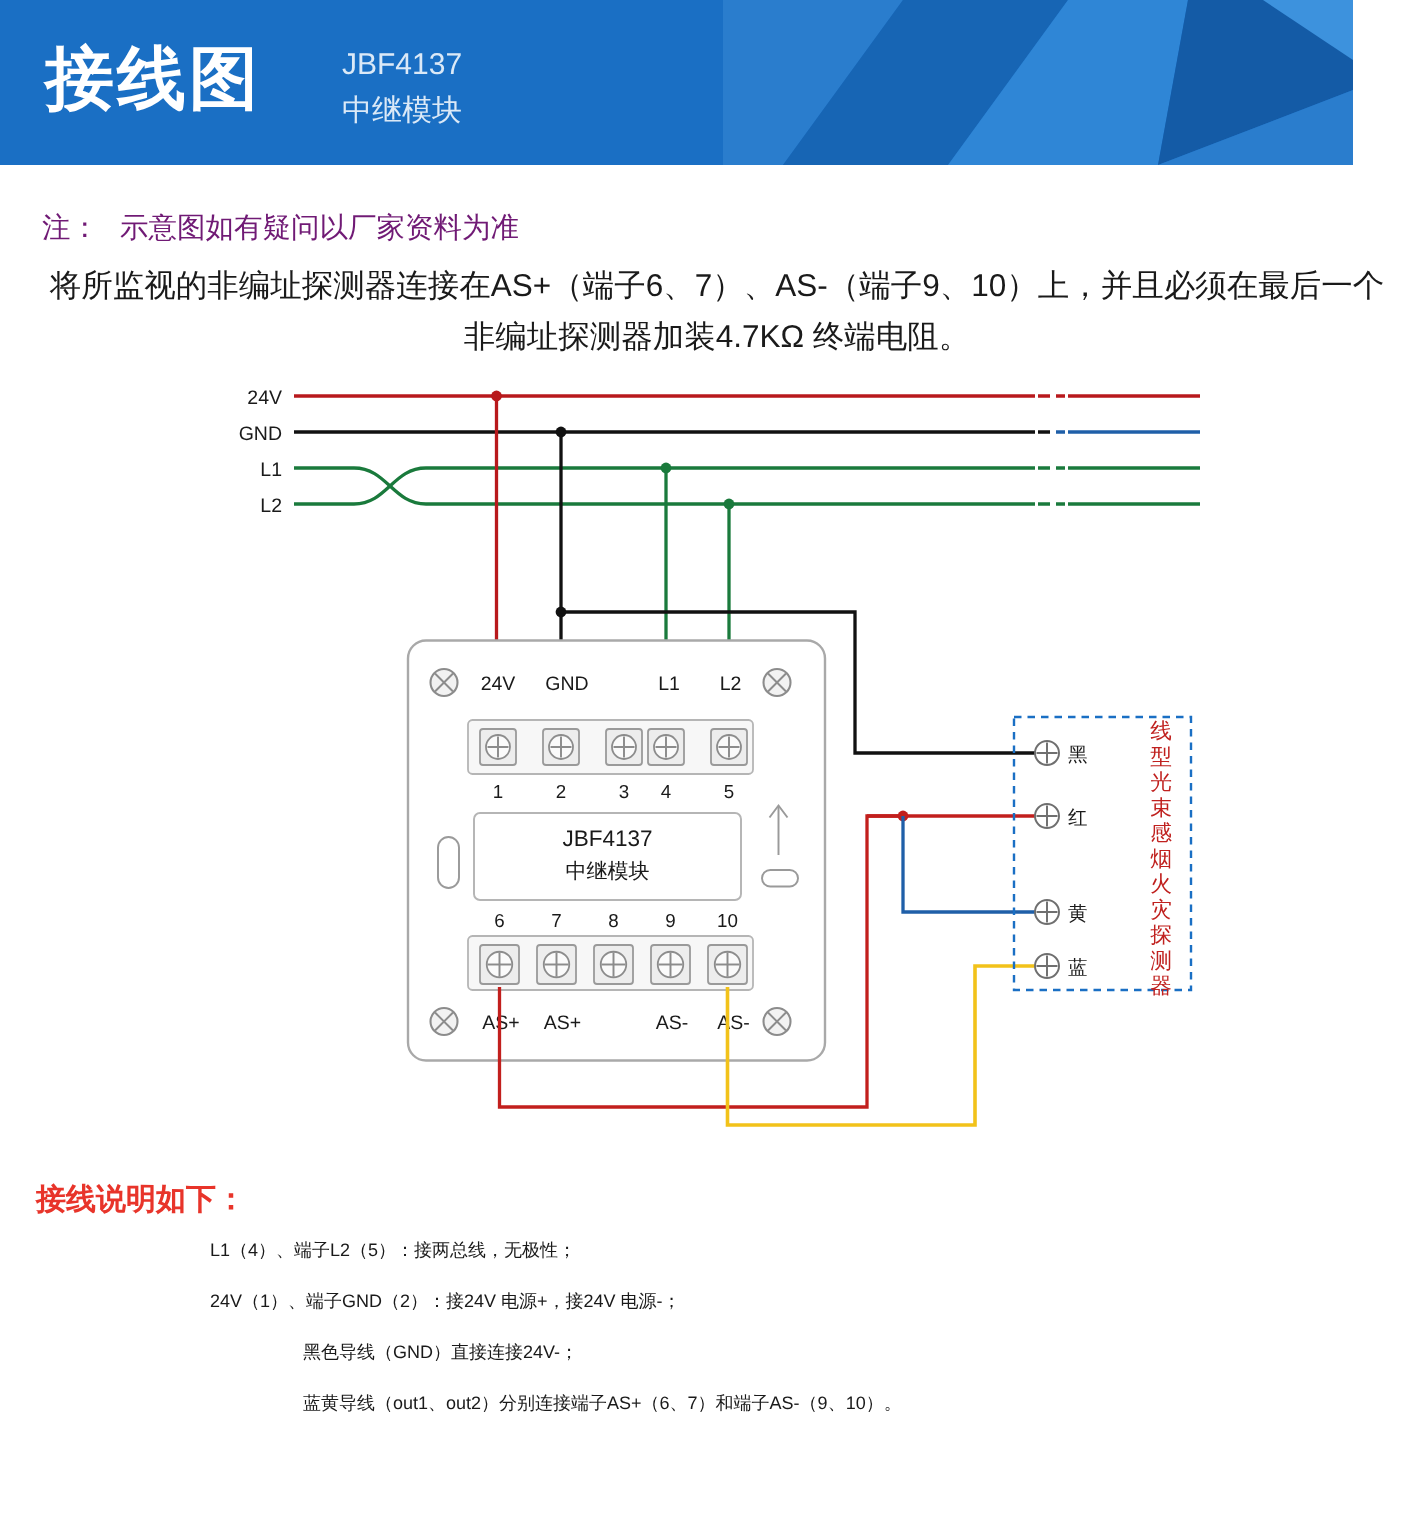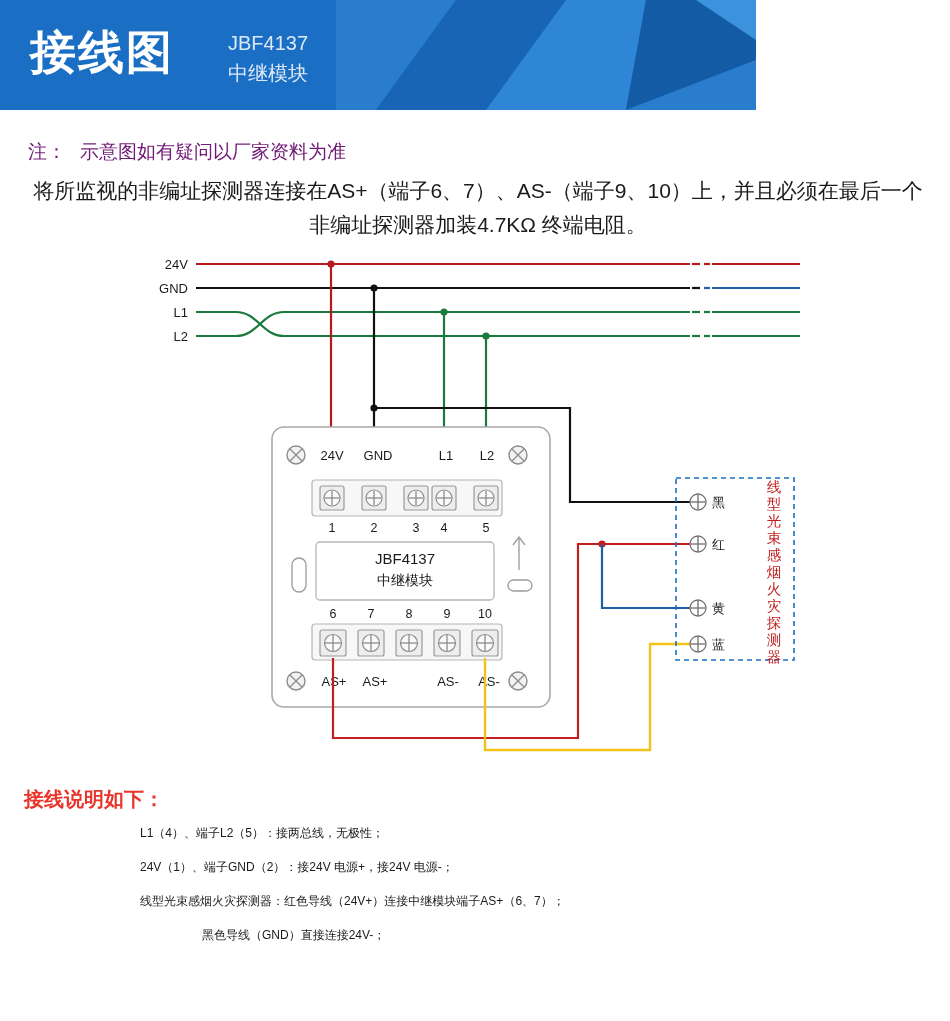--- a/index.html
+++ b/index.html
@@ -13,21 +13,21 @@
     position: relative;
     font-family: "Liberation Sans", sans-serif;
     color: #1a1a1a;
     overflow: hidden;
   }
 
   
   .header {
     position: absolute;
     left: 0; top: 0;
-    width: 756px;
+    width: 902px;
     height: 110px;
     background: #1a6fc4;
     overflow: hidden;
   }
   .header .facets {
     position: absolute;
     right: 0; top: 0;
     width: 420px; height: 110px;
   }
   .header-title {
@@ -338,15 +338,15 @@
     <text x="774" y="422">器</text>
   </g>
 
 </svg>
 </div>
 
 <div class="explain-title">接线说明如下：</div>
 <div class="explain-list">
   <div class="row">L1（4）、端子L2（5）：接两总线，无极性；</div>
   <div class="row">24V（1）、端子GND（2）：接24V 电源+，接24V 电源-；</div>
-  <div class="row">线型光束感烟火灾探测器：红色导线（24V+）连接中继模块端子AS+（6、7）；</div>
   <div class="row indent">黑色导线（GND）直接连接24V-；</div>
+  <div class="row indent">蓝黄导线（out1、out2）分别连接端子AS+（6、7）和端子AS-（9、10）。</div>
 </div>
 
 </body></html>

